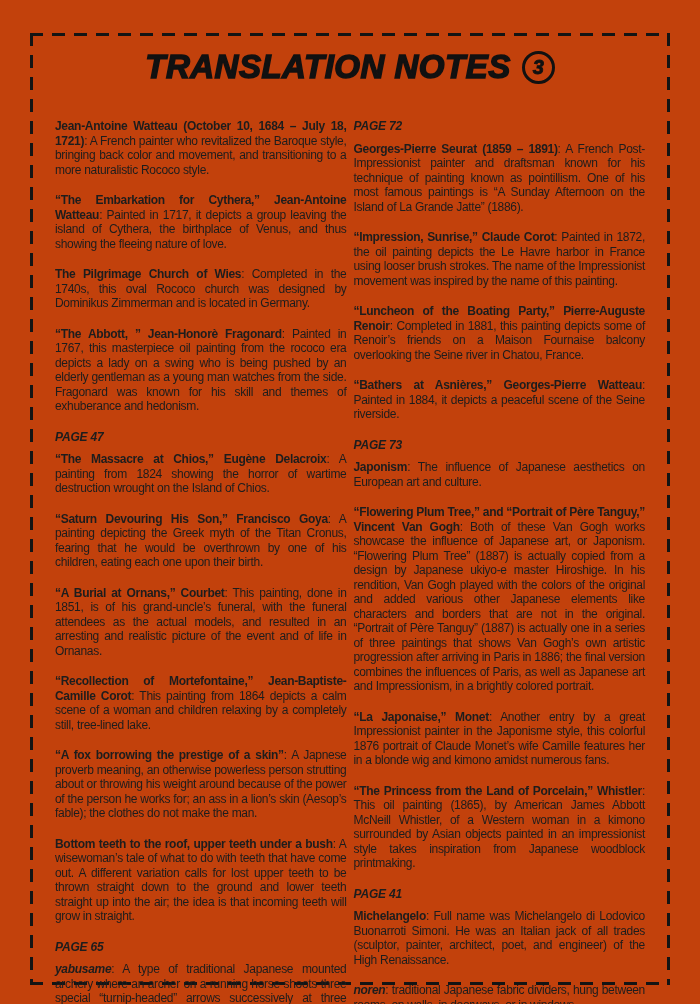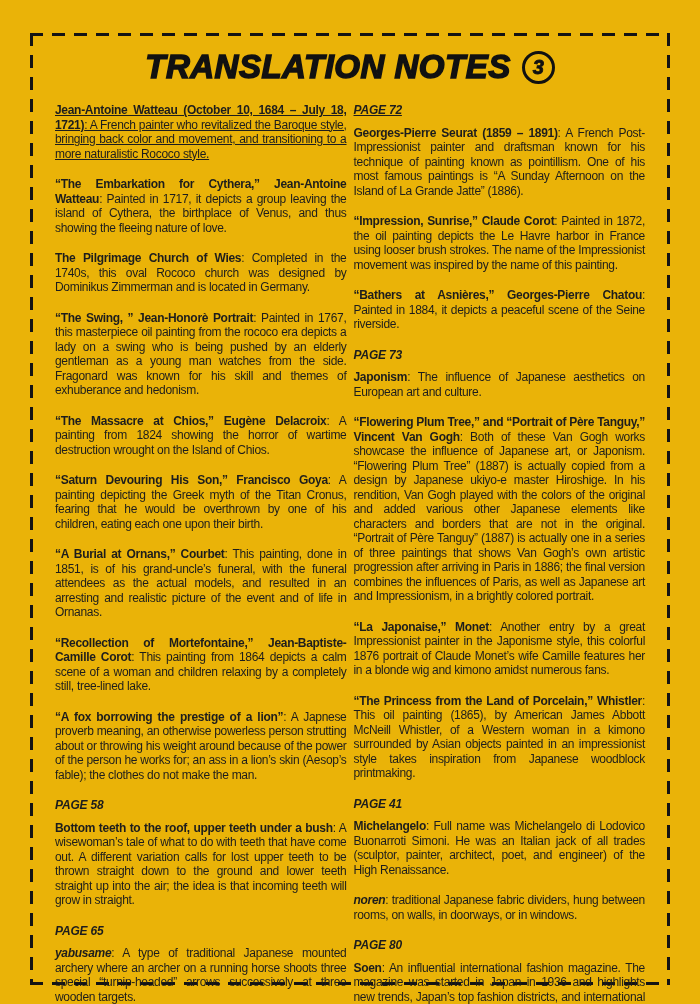--- a/index.html
+++ b/index.html
@@ -1,18 +1,18 @@
 <!DOCTYPE html>
 <html><head>
 <meta charset="utf-8">
 <style>
   html,body { margin:0; padding:0; background:#e8e8e8; }
   .sheet {
     position:relative; width:700px; height:1004px; margin:0 auto;
-    background:#eab308; overflow:hidden;
+    background:#c2410c; overflow:hidden;
     font-family:"Liberation Sans", sans-serif; color:#1d1d1d;
   }
   
   .frame { position:absolute; left:30px; top:33px; width:640px; height:952px; pointer-events:none; }
   .b-top, .b-bottom { position:absolute; left:0; right:0; height:3px;
     background:repeating-linear-gradient(90deg,#141414 0 13px,transparent 13px 22px); }
   .b-top { top:0; } .b-bottom { bottom:0; }
   .b-left, .b-right { position:absolute; top:0; bottom:0; width:3px;
     background:repeating-linear-gradient(180deg,#141414 0 13px,transparent 13px 22px); }
   .b-left { left:0; } .b-right { right:0; }
@@ -31,21 +31,21 @@
   .title-num {
     display:inline-flex; align-items:center; justify-content:center;
     width:27px; height:27px; border:3.5px solid #111; border-radius:50%;
     font-size:20px; font-weight:700; font-style:italic; flex:0 0 auto;
     -webkit-text-stroke:0.8px #111;
   }
 
   .columns { display:flex; gap:7px; }
   .column { flex:1 1 0; min-width:0; text-align:justify;
     font-size:12px; line-height:14.5px; letter-spacing:-0.3px; }
-  .column > :first-child { margin-top:0;text-decoration:underline; }
+  .column > :first-child { margin-top:16px; }
   .entry { margin:16px 0 0; }
   .page-label { margin:16px 0 0; font-style:italic; font-weight:700; letter-spacing:-0.2px; }
   .page-label + .entry { margin-top:8px; }
   .term { font-weight:700; }
   .term.it { font-style:italic; }
 </style>
 </head>
 <body>
 
 <div class="sheet">
@@ -61,36 +61,37 @@
     <div class="title-row">
       <span class="title-text">TRANSLATION NOTES</span>
       <span class="title-num">3</span>
     </div>
 
     <div class="columns">
       <div class="column">
           <div class="entry"><span class="term">Jean-Antoine Watteau (October 10, 1684 – July 18, 1721)</span><span>: A French painter who revitalized the Baroque style, bringing back color and movement, and transitioning to a more naturalistic Rococo style.</span></div>
           <div class="entry"><span class="term">“The Embarkation for Cythera,” Jean-Antoine Watteau</span><span>: Painted in 1717, it depicts a group leaving the island of Cythera, the birthplace of Venus, and thus showing the fleeing nature of love.</span></div>
           <div class="entry"><span class="term">The Pilgrimage Church of Wies</span><span>: Completed in the 1740s, this oval Rococo church was designed by Dominikus Zimmerman and is located in Germany.</span></div>
-          <div class="entry"><span class="term">“The Swing, ” Jean-Honorè Portrait</span><span>: Painted in 1767, this masterpiece oil painting from the rococo era depicts a lady on a swing who is being pushed by an elderly gentleman as a young man watches from the side. Fragonard was known for his skill and themes of exhuberance and hedonism.</span></div>
+          <div class="entry"><span class="term">“The Abbott, ” Jean-Honorè Fragonard</span><span>: Painted in 1767, this masterpiece oil painting from the rococo era depicts a lady on a swing who is being pushed by an elderly gentleman as a young man watches from the side. Fragonard was known for his skill and themes of exhuberance and hedonism.</span></div>
+          <div class="page-label">PAGE 47</div>
           <div class="entry"><span class="term">“The Massacre at Chios,” Eugène Delacroix</span><span>: A painting from 1824 showing the horror of wartime destruction wrought on the Island of Chios.</span></div>
           <div class="entry"><span class="term">“Saturn Devouring His Son,” Francisco Goya</span><span>: A painting depicting the Greek myth of the Titan Cronus, fearing that he would be overthrown by one of his children, eating each one upon their birth.</span></div>
           <div class="entry"><span class="term">“A Burial at Ornans,” Courbet</span><span>: This painting, done in 1851, is of his grand-uncle’s funeral, with the funeral attendees as the actual models, and resulted in an arresting and realistic picture of the event and of life in Ornanas.</span></div>
           <div class="entry"><span class="term">“Recollection of Mortefontaine,” Jean-Baptiste-Camille Corot</span><span>: This painting from 1864 depicts a calm scene of a woman and children relaxing by a completely still, tree-lined lake.</span></div>
-          <div class="entry"><span class="term">“A fox borrowing the prestige of a lion”</span><span>: A Japnese proverb meaning, an otherwise powerless person strutting about or throwing his weight around because of the power of the person he works for; an ass in a lion’s skin (Aesop’s fable); the clothes do not make the man.</span></div>
-          <div class="page-label">PAGE 58</div>
+          <div class="entry"><span class="term">“A fox borrowing the prestige of a skin”</span><span>: A Japnese proverb meaning, an otherwise powerless person strutting about or throwing his weight around because of the power of the person he works for; an ass in a lion’s skin (Aesop’s fable); the clothes do not make the man.</span></div>
           <div class="entry"><span class="term">Bottom teeth to the roof, upper teeth under a bush</span><span>: A wisewoman’s tale of what to do with teeth that have come out. A different variation calls for lost upper teeth to be thrown straight down to the ground and lower teeth straight up into the air; the idea is that incoming teeth will grow in straight.</span></div>
           <div class="page-label">PAGE 65</div>
           <div class="entry"><span class="term it">yabusame</span><span>: A type of traditional Japanese mounted archery where an archer on a running horse shoots three special “turnip-headed” arrows successively at three wooden targets.</span></div>
         </div>
       <div class="column">
           <div class="page-label">PAGE 72</div>
           <div class="entry"><span class="term">Georges-Pierre Seurat (1859 – 1891)</span><span>: A French Post-Impressionist painter and draftsman known for his technique of painting known as pointillism. One of his most famous paintings is “A Sunday Afternoon on the Island of La Grande Jatte” (1886).</span></div>
           <div class="entry"><span class="term">“Impression, Sunrise,” Claude Corot</span><span>: Painted in 1872, the oil painting depicts the Le Havre harbor in France using looser brush strokes. The name of the Impressionist movement was inspired by the name of this painting.</span></div>
-          <div class="entry"><span class="term">“Bathers at Asnières,” Georges-Pierre Chatou</span><span>: Painted in 1884, it depicts a peaceful scene of the Seine riverside.</span></div>
+          <div class="entry"><span class="term">“Luncheon of the Boating Party,” Pierre-Auguste Renoir</span><span>: Completed in 1881, this painting depicts some of Renoir’s friends on a Maison Fournaise balcony overlooking the Seine river in Chatou, France.</span></div>
+          <div class="entry"><span class="term">“Bathers at Asnières,” Georges-Pierre Watteau</span><span>: Painted in 1884, it depicts a peaceful scene of the Seine riverside.</span></div>
           <div class="page-label">PAGE 73</div>
           <div class="entry"><span class="term">Japonism</span><span>: The influence of Japanese aesthetics on European art and culture.</span></div>
           <div class="entry"><span class="term">“Flowering Plum Tree,” and “Portrait of Père Tanguy,” Vincent Van Gogh</span><span>: Both of these Van Gogh works showcase the influence of Japanese art, or Japonism. “Flowering Plum Tree” (1887) is actually copied from a design by Japanese ukiyo-e master Hiroshige. In his rendition, Van Gogh played with the colors of the original and added various other Japanese elements like characters and borders that are not in the original. “Portrait of Père Tanguy” (1887) is actually one in a series of three paintings that shows Van Gogh’s own artistic progression after arriving in Paris in 1886; the final version combines the influences of Paris, as well as Japanese art and Impressionism, in a brightly colored portrait.</span></div>
           <div class="entry"><span class="term">“La Japonaise,” Monet</span><span>: Another entry by a great Impressionist painter in the Japonisme style, this colorful 1876 portrait of Claude Monet’s wife Camille features her in a blonde wig and kimono amidst numerous fans.</span></div>
           <div class="entry"><span class="term">“The Princess from the Land of Porcelain,” Whistler</span><span>: This oil painting (1865), by American James Abbott McNeill Whistler, of a Western woman in a kimono surrounded by Asian objects painted in an impressionist style takes inspiration from Japanese woodblock printmaking.</span></div>
           <div class="page-label">PAGE 41</div>
           <div class="entry"><span class="term">Michelangelo</span><span>: Full name was Michelangelo di Lodovico Buonarroti Simoni. He was an Italian jack of all trades (sculptor, painter, architect, poet, and engineer) of the High Renaissance.</span></div>
           <div class="entry"><span class="term it">noren</span><span>: traditional Japanese fabric dividers, hung between rooms, on walls, in doorways, or in windows.</span></div>
           <div class="page-label">PAGE 80</div>
           <div class="entry"><span class="term">Soen</span><span>: An influential international fashion magazine. The magazine was started in Japan in 1936 and highlights new trends, Japan’s top fashion districts, and international designers.</span></div>

